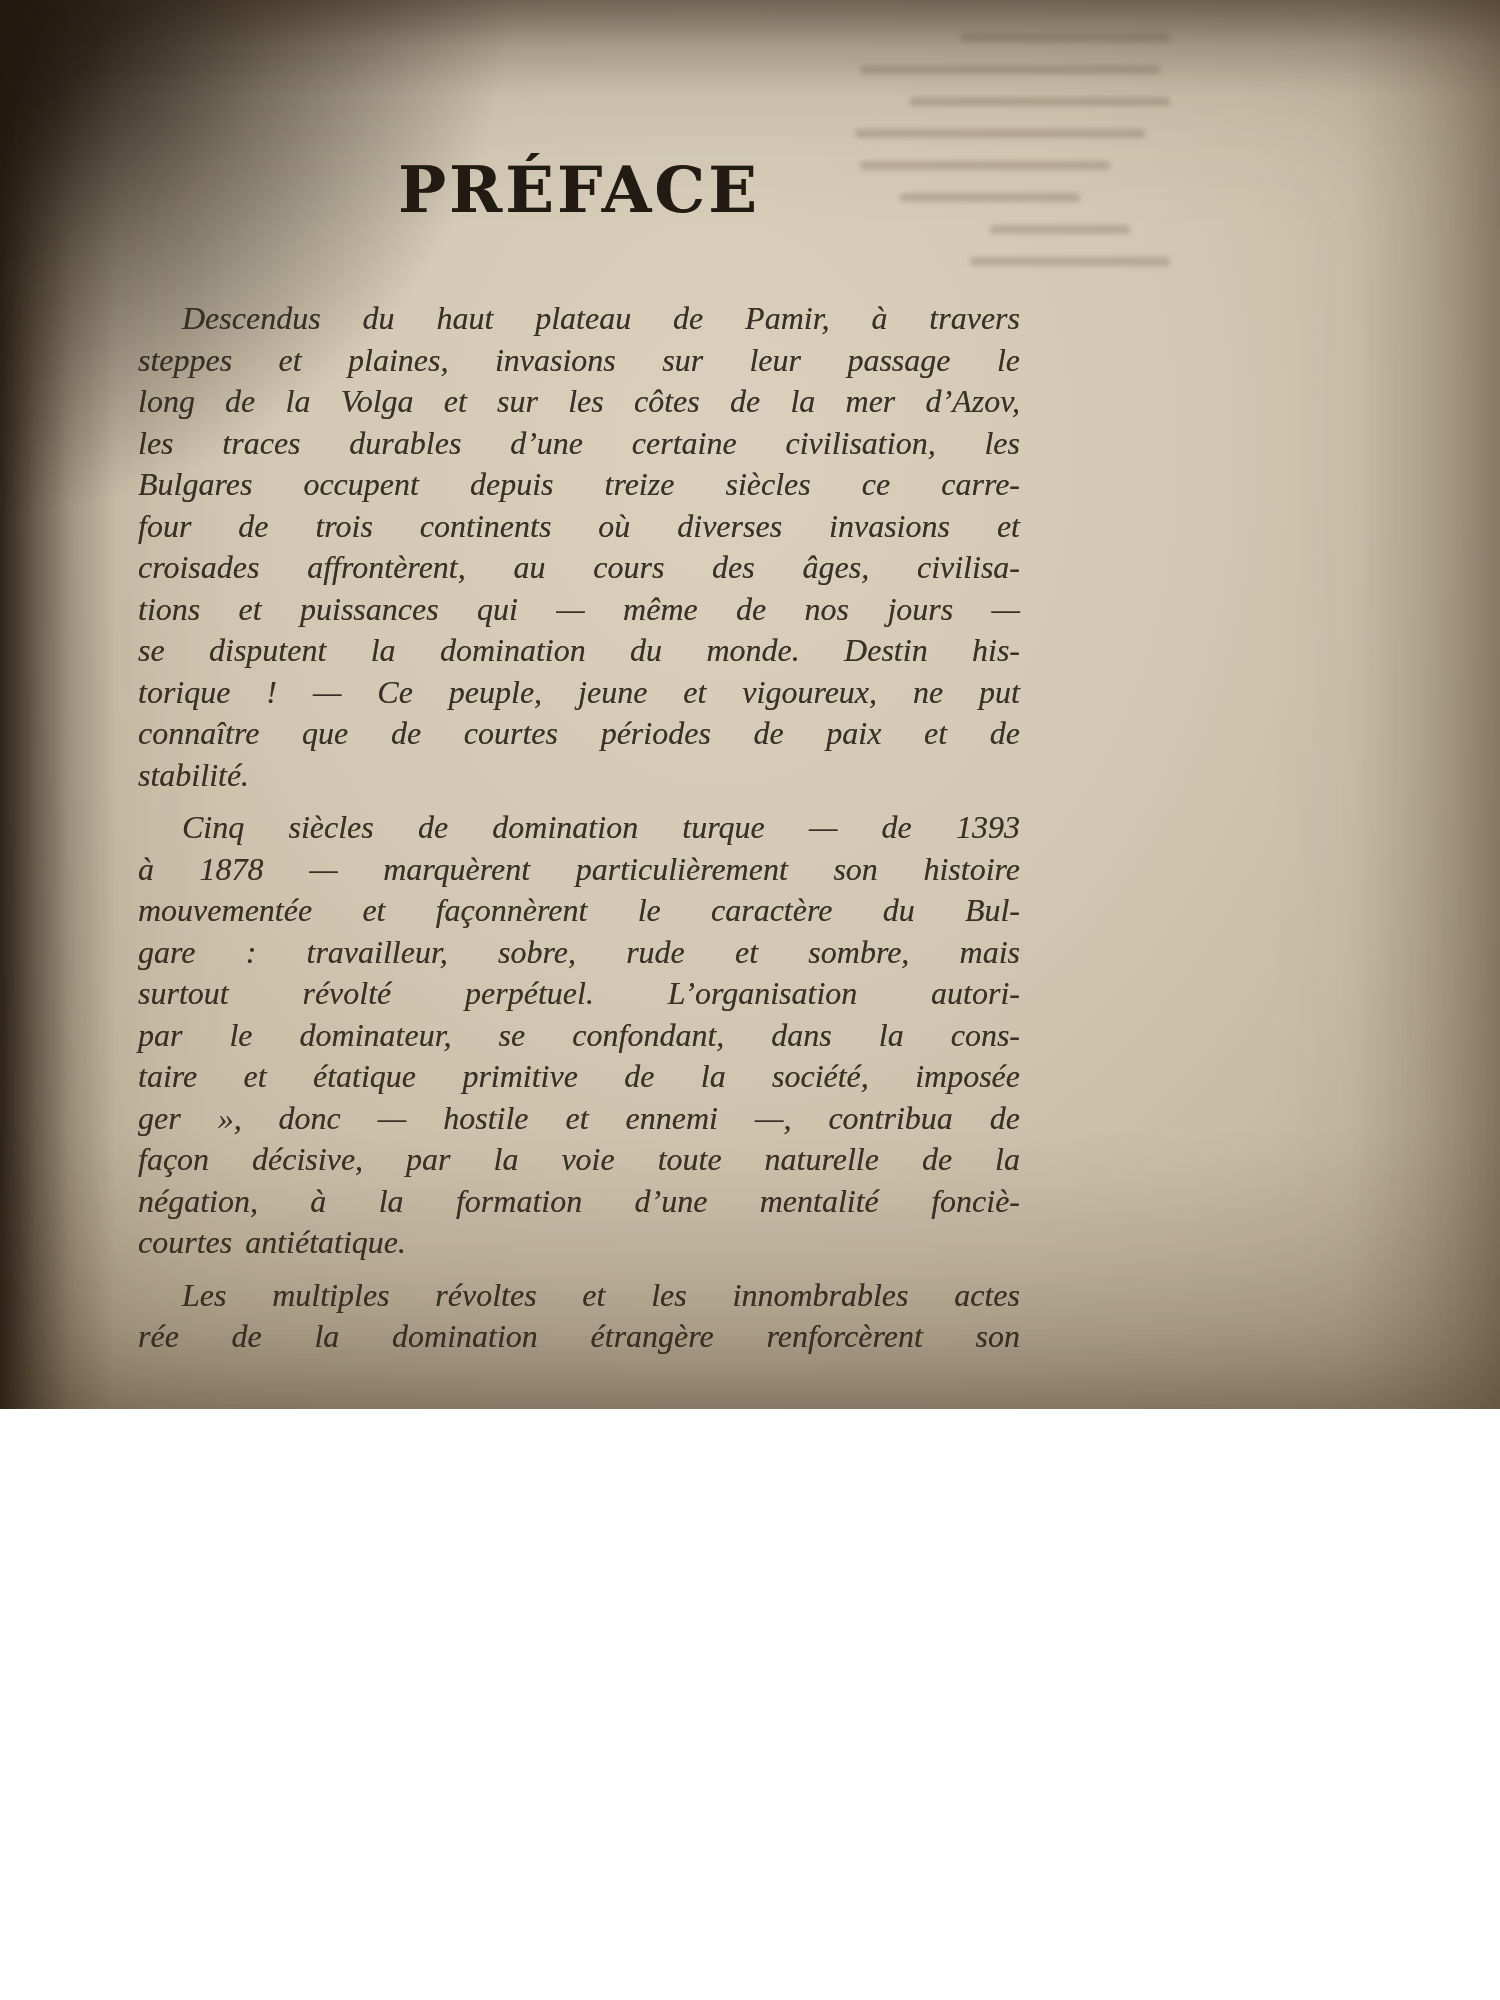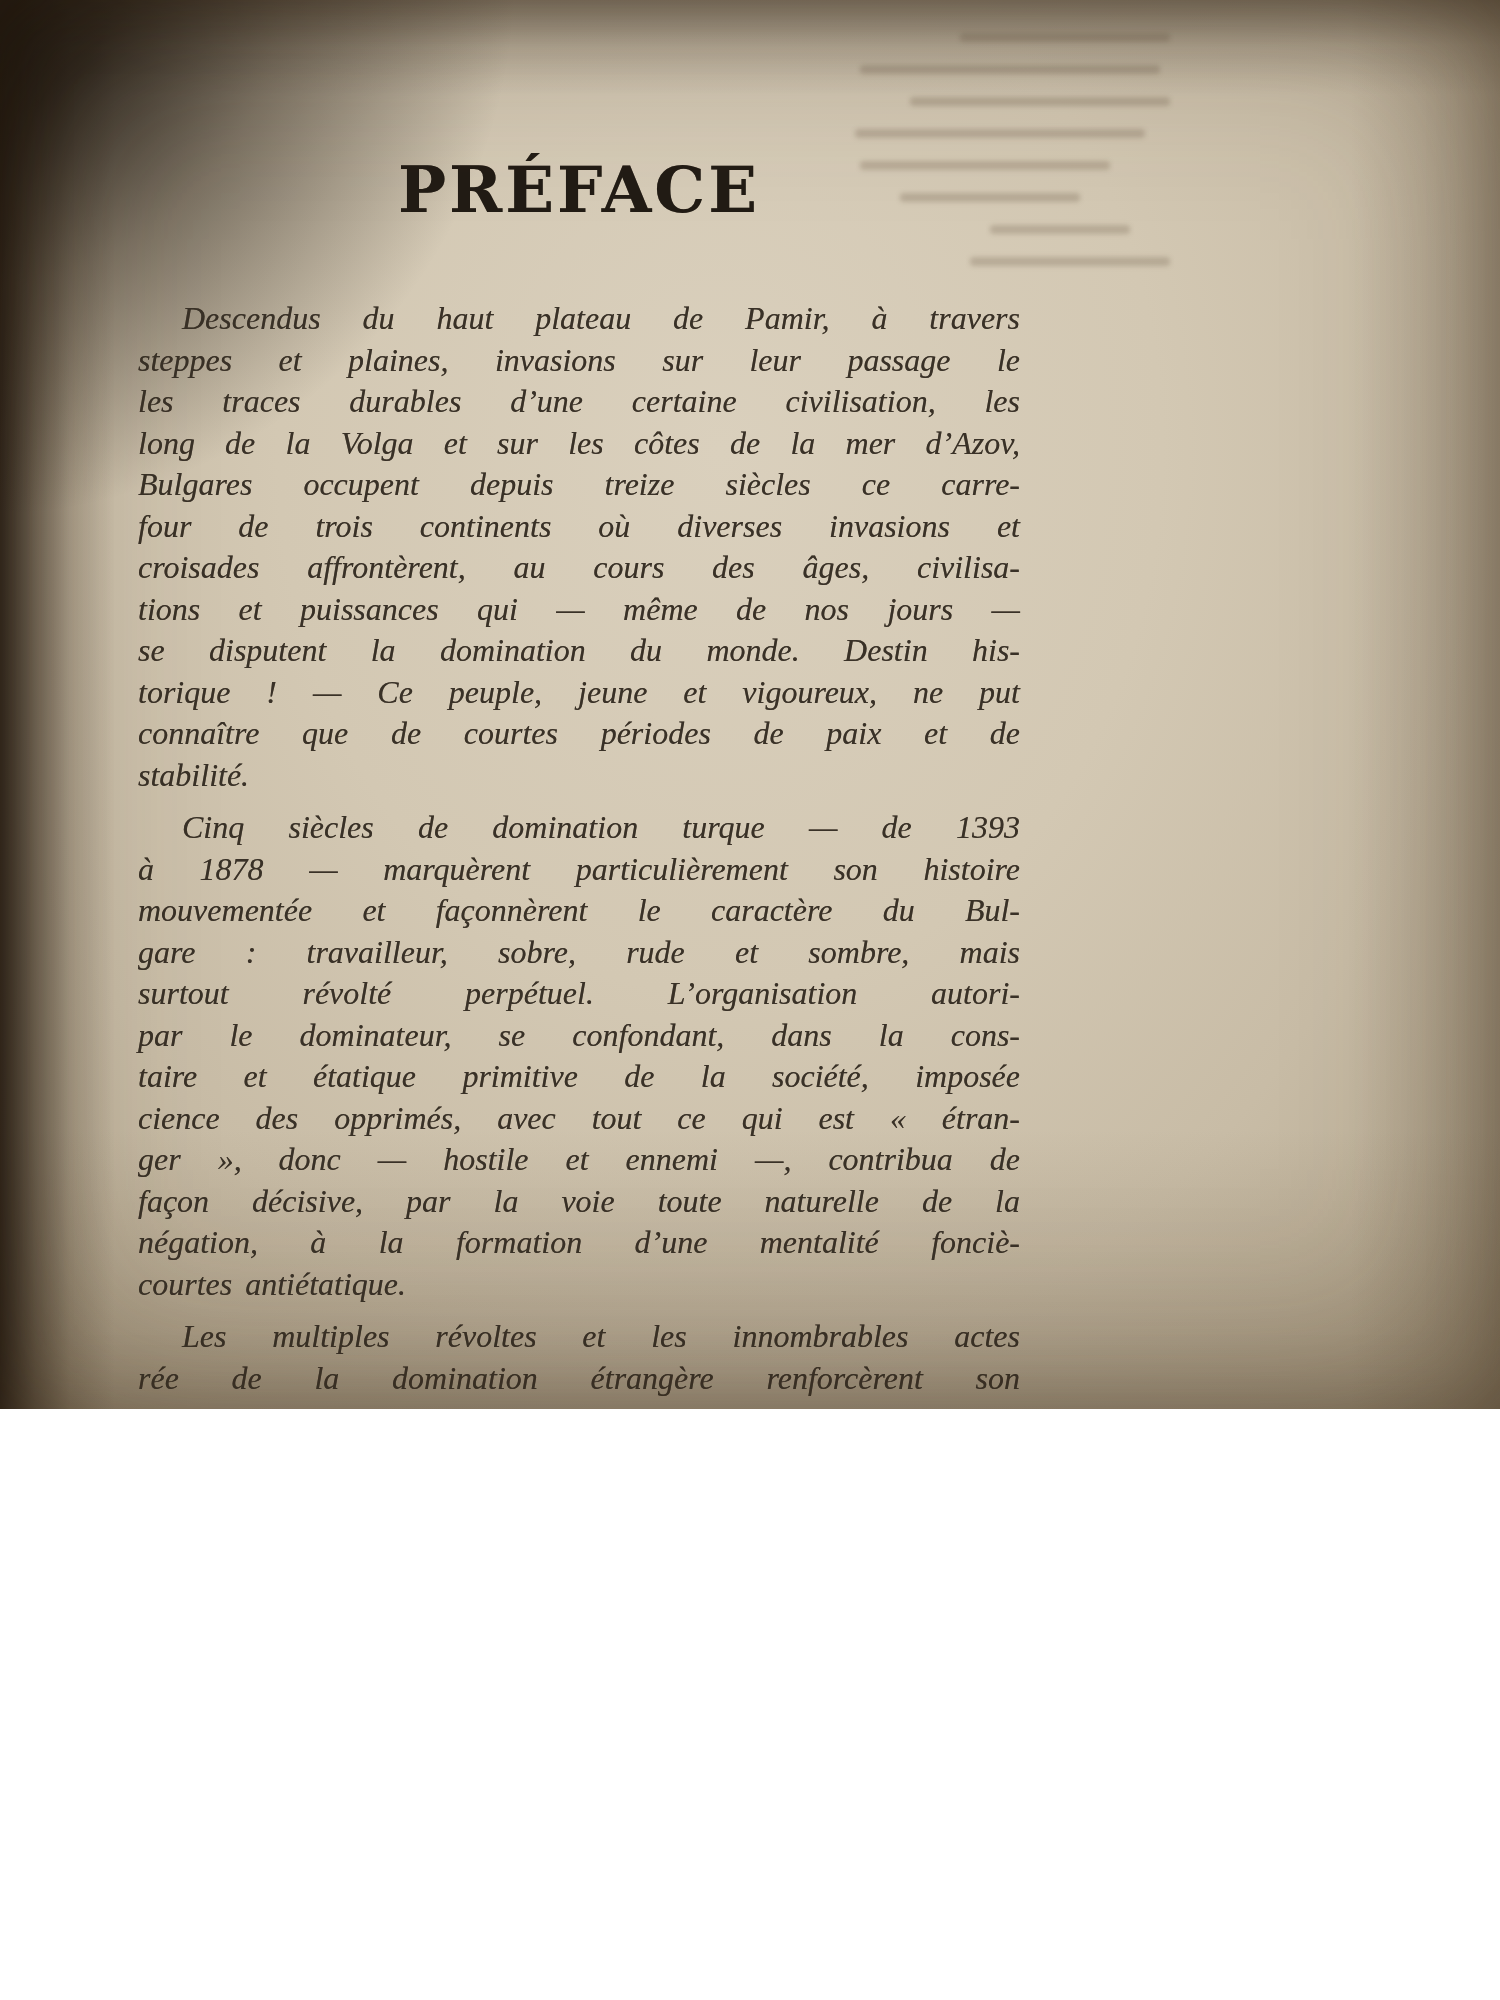--- a/index.html
+++ b/index.html
@@ -105,41 +105,40 @@
     <div class="ghost-line" style="top:232px; right:0;    width:200px;"></div>
   </div>
 
   <div class="content">
 
     <h1 class="title">PRÉFACE</h1>
 
     <div class="para">
       <div class="line indent">Descendus du haut plateau de Pamir, à travers</div>
       <div class="line">steppes et plaines, invasions sur leur passage le</div>
+      <div class="line">long de la Volga et sur les côtes de la mer d’Azov,</div>
       <div class="line">les traces durables d’une certaine civilisation, les</div>
-      <div class="line">long de la Volga et sur les côtes de la mer d’Azov,</div>
       <div class="line">Bulgares occupent depuis treize siècles ce carre-</div>
       <div class="line">four de trois continents où diverses invasions et</div>
       <div class="line">croisades affrontèrent, au cours des âges, civilisa-</div>
       <div class="line">tions et puissances qui — même de nos jours —</div>
       <div class="line">se disputent la domination du monde. Destin his-</div>
       <div class="line">torique ! — Ce peuple, jeune et vigoureux, ne put</div>
       <div class="line">connaître que de courtes périodes de paix et de</div>
       <div class="line last">stabilité.</div>
     </div>
 
     <div class="para">
       <div class="line indent">Cinq siècles de domination turque — de 1393</div>
       <div class="line">à 1878 — marquèrent particulièrement son histoire</div>
       <div class="line">mouvementée et façonnèrent le caractère du Bul-</div>
       <div class="line">gare : travailleur, sobre, rude et sombre, mais</div>
       <div class="line">surtout révolté perpétuel. L’organisation autori-</div>
       <div class="line">par le dominateur, se confondant, dans la cons-</div>
       <div class="line">taire et étatique primitive de la société, imposée</div>
-      <div class="line">cience des opprimés, avec tout ce qui est « étran-</div>
       <div class="line">ger », donc — hostile et ennemi —, contribua de</div>
       <div class="line">façon décisive, par la voie toute naturelle de la</div>
       <div class="line">négation, à la formation d’une mentalité fonciè-</div>
       <div class="line last">courtes antiétatique.</div>
     </div>
 
     <div class="para">
       <div class="line indent">Les multiples révoltes et les innombrables actes</div>
       <div class="line">rée de la domination étrangère renforcèrent son</div>
     </div>

